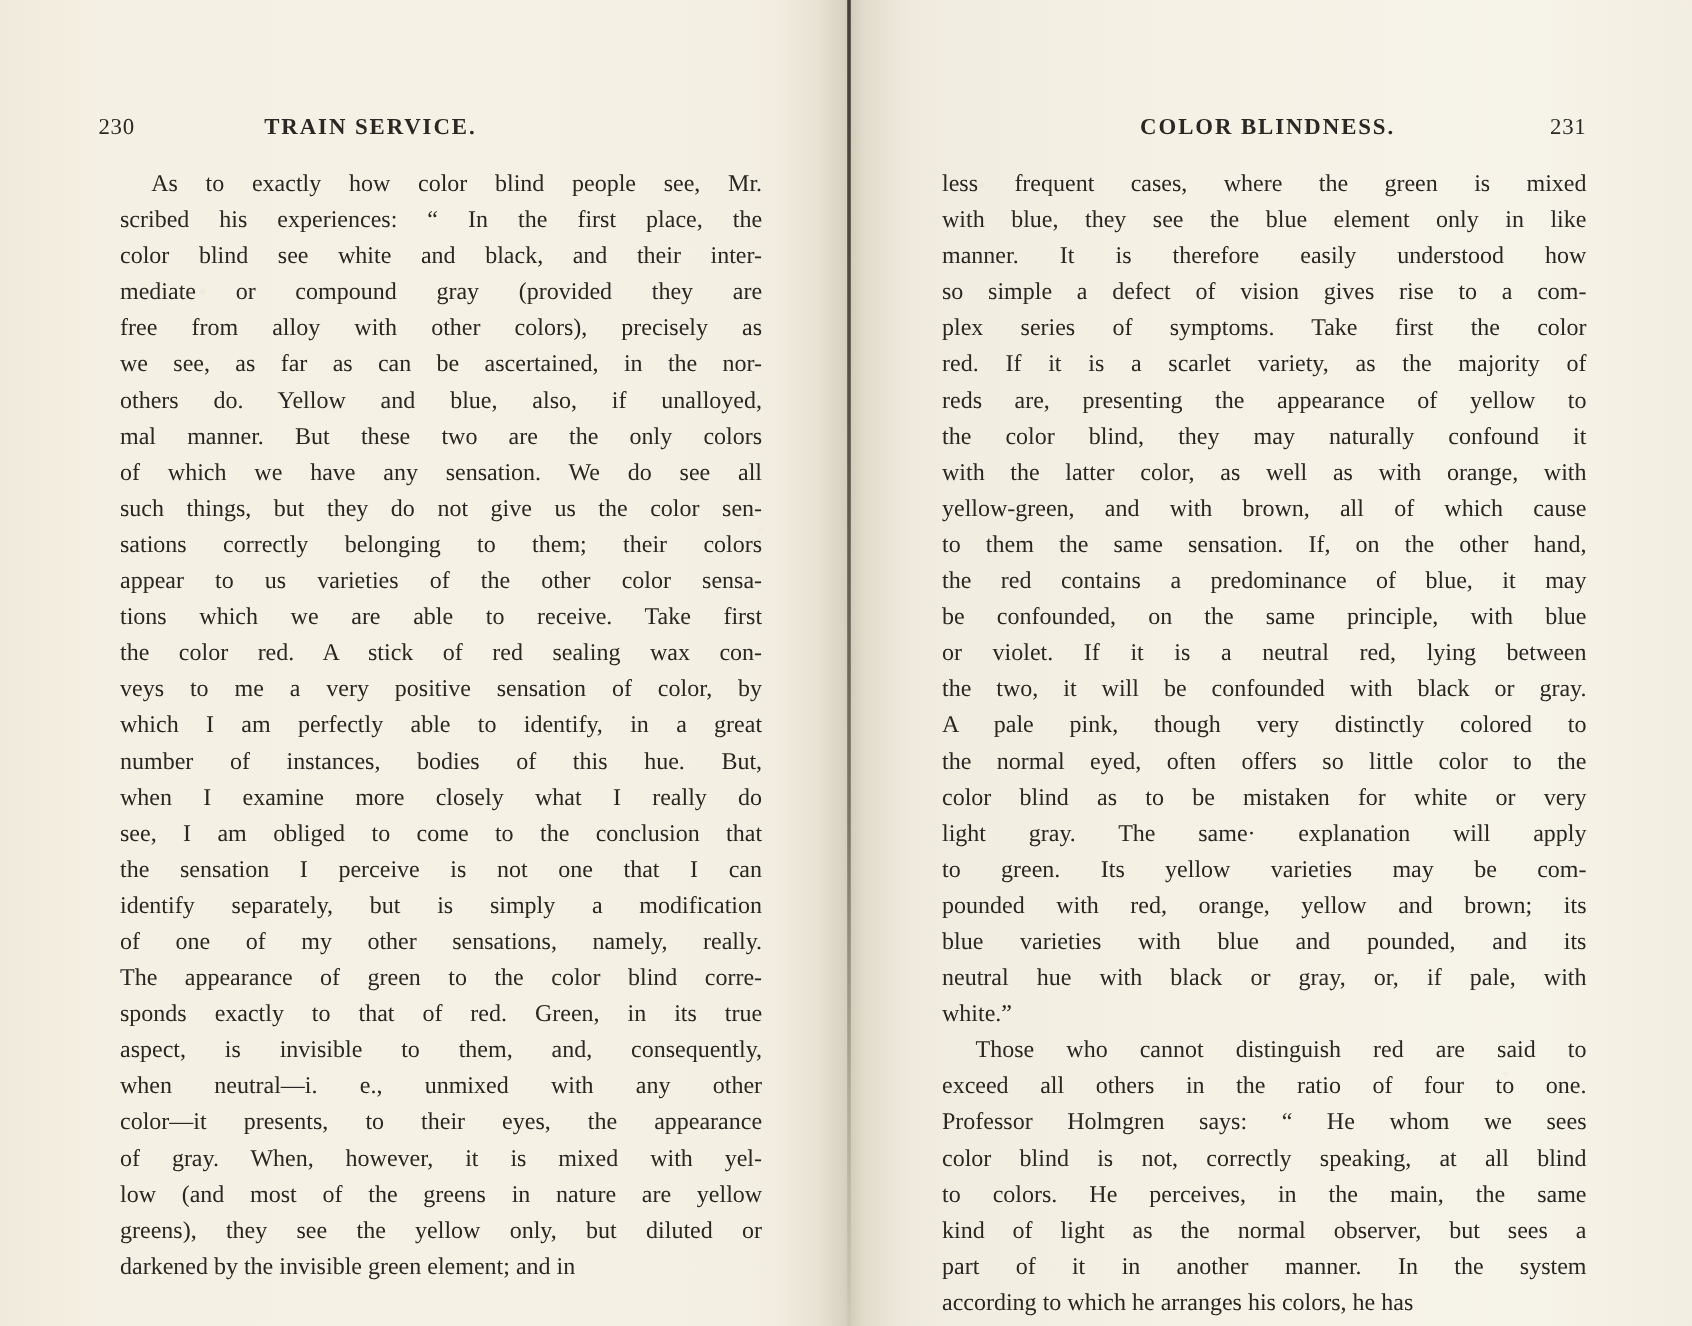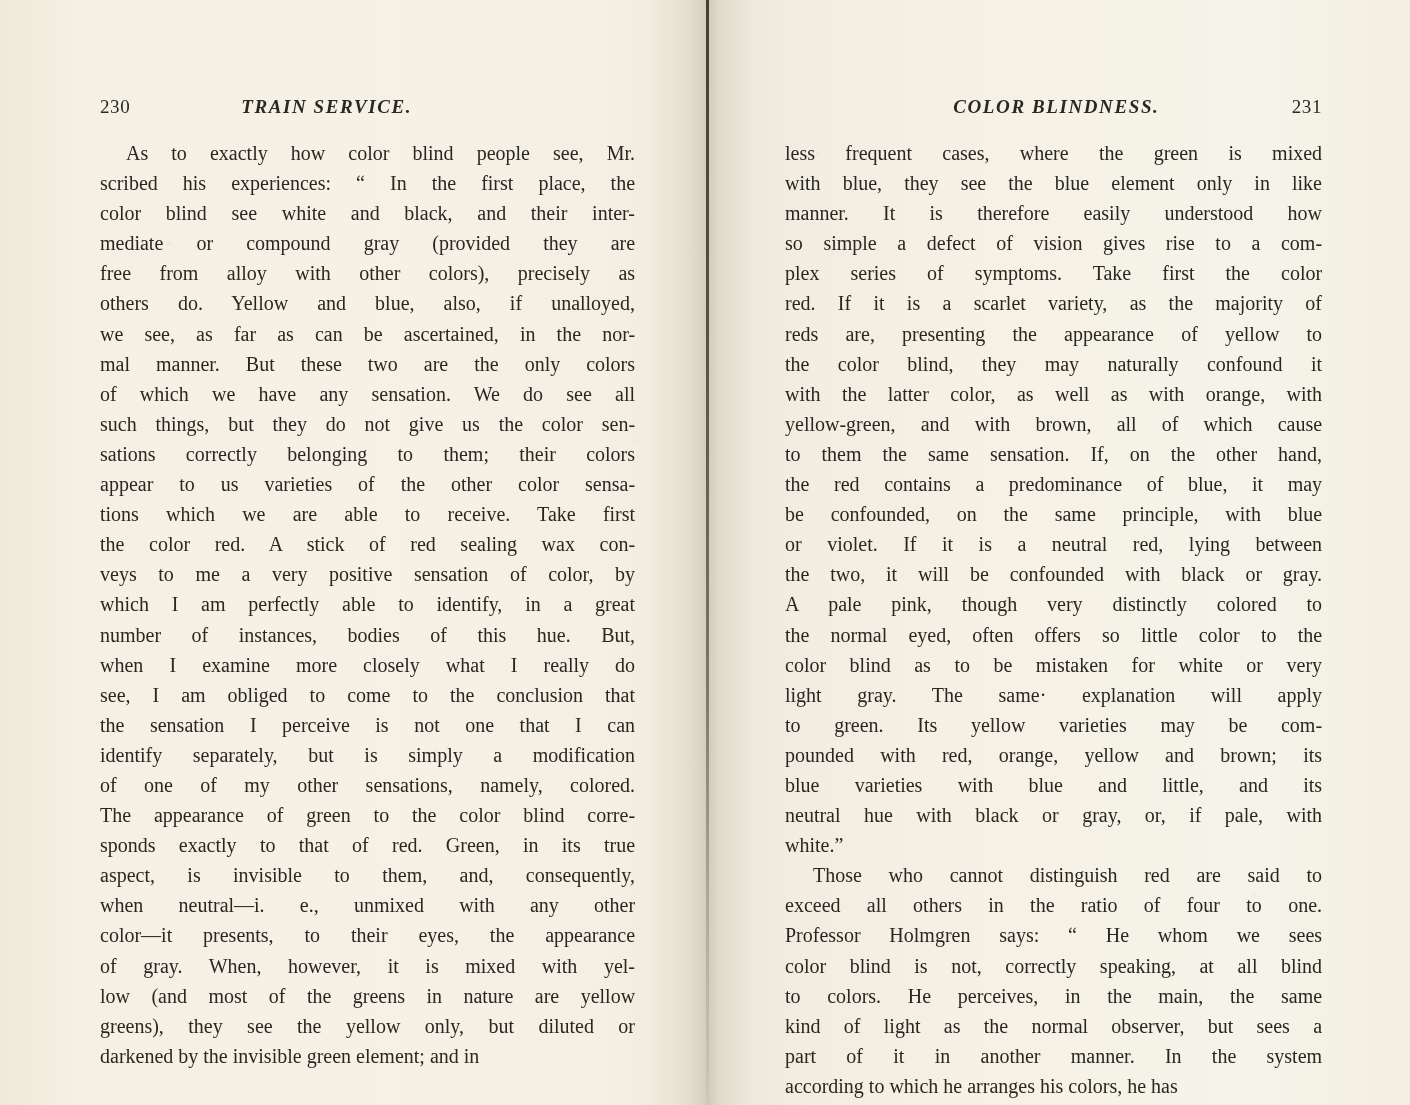--- a/index.html
+++ b/index.html
@@ -91,34 +91,33 @@
 
   .running-head {
     position: absolute;
     top: 96px;
     height: 26px;
     display: flex;
     align-items: baseline;
     font-size: 19.5px;
     letter-spacing: 0.2px;
   }
-  .page-left  .running-head { left: 100px; width: 535px; }
+  .page-left  .running-head { left: 82px; width: 535px; }
   .page-right .running-head { left: 78px;  width: 537px; }
 
   .folio {
     font-style: normal;
     font-weight: 400;
     font-size: 19px;
     letter-spacing: 0.6px;
     color: #2a2824;
   }
   .head-title {
     flex: 1 1 auto;
     text-align: center;
-    font-style: italic;
     font-weight: 700;
     font-size: 19px;
     letter-spacing: 1.6px;
     color: #2a2824;
   }
   .page-left .head-title  { padding-right: 112px; }
   .page-right .head-title { padding-left: 36px; }
 
   .column {
     position: absolute;
@@ -162,37 +161,37 @@
       <span class="head-title">TRAIN SERVICE.</span>
     </div>
 
     <div class="column">
       <p class="para" id="left-para">
           <span class="tline indent"><span>As</span> <span>to</span> <span>exactly</span> <span>how</span> <span>color</span> <span>blind</span> <span>people</span> <span>see,</span> <span>Mr.</span></span>
           <span class="tline"><span>scribed</span> <span>his</span> <span>experiences:</span>  <span>“</span> <span>In</span> <span>the</span> <span>first</span> <span>place,</span> <span>the</span></span>
           <span class="tline"><span>color</span> <span>blind</span> <span>see</span> <span>white</span> <span>and</span> <span>black,</span> <span>and</span> <span>their</span> <span>inter-</span></span>
           <span class="tline"><span>mediate</span> <span>or</span> <span>compound</span> <span>gray</span> <span>(provided</span> <span>they</span> <span>are</span></span>
           <span class="tline"><span>free</span> <span>from</span> <span>alloy</span> <span>with</span> <span>other</span> <span>colors),</span> <span>precisely</span> <span>as</span></span>
+          <span class="tline"><span>we</span> <span>see,</span> <span>as</span> <span>far</span> <span>as</span> <span>can</span> <span>be</span> <span>ascertained,</span> <span>in</span> <span>the</span> <span>nor-</span></span>
           <span class="tline"><span>others</span> <span>do.</span>  <span>Yellow</span> <span>and</span> <span>blue,</span> <span>also,</span> <span>if</span> <span>unalloyed,</span></span>
-          <span class="tline"><span>we</span> <span>see,</span> <span>as</span> <span>far</span> <span>as</span> <span>can</span> <span>be</span> <span>ascertained,</span> <span>in</span> <span>the</span> <span>nor-</span></span>
           <span class="tline"><span>mal</span> <span>manner.</span>  <span>But</span> <span>these</span> <span>two</span> <span>are</span> <span>the</span> <span>only</span> <span>colors</span></span>
           <span class="tline"><span>of</span> <span>which</span> <span>we</span> <span>have</span> <span>any</span> <span>sensation.</span>  <span>We</span> <span>do</span> <span>see</span> <span>all</span></span>
           <span class="tline"><span>such</span> <span>things,</span> <span>but</span> <span>they</span> <span>do</span> <span>not</span> <span>give</span> <span>us</span> <span>the</span> <span>color</span> <span>sen-</span></span>
           <span class="tline"><span>sations</span> <span>correctly</span> <span>belonging</span> <span>to</span> <span>them;</span> <span>their</span> <span>colors</span></span>
           <span class="tline"><span>appear</span> <span>to</span> <span>us</span> <span>varieties</span> <span>of</span> <span>the</span> <span>other</span> <span>color</span> <span>sensa-</span></span>
           <span class="tline"><span>tions</span> <span>which</span> <span>we</span> <span>are</span> <span>able</span> <span>to</span> <span>receive.</span>  <span>Take</span> <span>first</span></span>
           <span class="tline"><span>the</span> <span>color</span> <span>red.</span>  <span>A</span> <span>stick</span> <span>of</span> <span>red</span> <span>sealing</span> <span>wax</span> <span>con-</span></span>
           <span class="tline"><span>veys</span> <span>to</span> <span>me</span> <span>a</span> <span>very</span> <span>positive</span> <span>sensation</span> <span>of</span> <span>color,</span> <span>by</span></span>
           <span class="tline"><span>which</span> <span>I</span> <span>am</span> <span>perfectly</span> <span>able</span> <span>to</span> <span>identify,</span> <span>in</span> <span>a</span> <span>great</span></span>
           <span class="tline"><span>number</span> <span>of</span> <span>instances,</span> <span>bodies</span> <span>of</span> <span>this</span> <span>hue.</span>  <span>But,</span></span>
           <span class="tline"><span>when</span> <span>I</span> <span>examine</span> <span>more</span> <span>closely</span> <span>what</span> <span>I</span> <span>really</span> <span>do</span></span>
           <span class="tline"><span>see,</span> <span>I</span> <span>am</span> <span>obliged</span> <span>to</span> <span>come</span> <span>to</span> <span>the</span> <span>conclusion</span> <span>that</span></span>
           <span class="tline"><span>the</span> <span>sensation</span> <span>I</span> <span>perceive</span> <span>is</span> <span>not</span> <span>one</span> <span>that</span> <span>I</span> <span>can</span></span>
           <span class="tline"><span>identify</span> <span>separately,</span> <span>but</span> <span>is</span> <span>simply</span> <span>a</span> <span>modification</span></span>
-          <span class="tline"><span>of</span> <span>one</span> <span>of</span> <span>my</span> <span>other</span> <span>sensations,</span> <span>namely,</span> <span>colored.</span></span>
+          <span class="tline"><span>of</span> <span>one</span> <span>of</span> <span>my</span> <span>other</span> <span>sensations,</span> <span>namely,</span> <span>really.</span></span>
           <span class="tline"><span>The</span> <span>appearance</span> <span>of</span> <span>green</span> <span>to</span> <span>the</span> <span>color</span> <span>blind</span> <span>corre-</span></span>
           <span class="tline"><span>sponds</span> <span>exactly</span> <span>to</span> <span>that</span> <span>of</span> <span>red.</span>  <span>Green,</span> <span>in</span> <span>its</span> <span>true</span></span>
           <span class="tline"><span>aspect,</span> <span>is</span> <span>invisible</span> <span>to</span> <span>them,</span> <span>and,</span> <span>consequently,</span></span>
           <span class="tline"><span>when</span> <span>neutral—i.</span> <span>e.,</span> <span>unmixed</span> <span>with</span> <span>any</span> <span>other</span></span>
           <span class="tline"><span>color—it</span> <span>presents,</span> <span>to</span> <span>their</span> <span>eyes,</span> <span>the</span> <span>appearance</span></span>
           <span class="tline"><span>of</span> <span>gray.</span>  <span>When,</span> <span>however,</span> <span>it</span> <span>is</span> <span>mixed</span> <span>with</span> <span>yel-</span></span>
           <span class="tline"><span>low</span> <span>(and</span> <span>most</span> <span>of</span> <span>the</span> <span>greens</span> <span>in</span> <span>nature</span> <span>are</span> <span>yellow</span></span>
           <span class="tline"><span>greens),</span> <span>they</span> <span>see</span> <span>the</span> <span>yellow</span> <span>only,</span> <span>but</span> <span>diluted</span> <span>or</span></span>
           <span class="tline ragged"><span>darkened</span> <span>by</span> <span>the</span> <span>invisible</span> <span>green</span> <span>element;</span> <span>and</span> <span>in</span></span>
         </p>
@@ -222,21 +221,21 @@
           <span class="tline"><span>the</span> <span>red</span> <span>contains</span> <span>a</span> <span>predominance</span> <span>of</span> <span>blue,</span> <span>it</span> <span>may</span></span>
           <span class="tline"><span>be</span> <span>confounded,</span> <span>on</span> <span>the</span> <span>same</span> <span>principle,</span> <span>with</span> <span>blue</span></span>
           <span class="tline"><span>or</span> <span>violet.</span>  <span>If</span> <span>it</span> <span>is</span> <span>a</span> <span>neutral</span> <span>red,</span> <span>lying</span> <span>between</span></span>
           <span class="tline"><span>the</span> <span>two,</span> <span>it</span> <span>will</span> <span>be</span> <span>confounded</span> <span>with</span> <span>black</span> <span>or</span> <span>gray.</span></span>
           <span class="tline"><span>A</span> <span>pale</span> <span>pink,</span> <span>though</span> <span>very</span> <span>distinctly</span> <span>colored</span> <span>to</span></span>
           <span class="tline"><span>the</span> <span>normal</span> <span>eyed,</span> <span>often</span> <span>offers</span> <span>so</span> <span>little</span> <span>color</span> <span>to</span> <span>the</span></span>
           <span class="tline"><span>color</span> <span>blind</span> <span>as</span> <span>to</span> <span>be</span> <span>mistaken</span> <span>for</span> <span>white</span> <span>or</span> <span>very</span></span>
           <span class="tline"><span>light</span> <span>gray.</span>  <span>The</span> <span>same·</span> <span>explanation</span> <span>will</span> <span>apply</span></span>
           <span class="tline"><span>to</span> <span>green.</span>  <span>Its</span> <span>yellow</span> <span>varieties</span> <span>may</span> <span>be</span> <span>com-</span></span>
           <span class="tline"><span>pounded</span> <span>with</span> <span>red,</span> <span>orange,</span> <span>yellow</span> <span>and</span> <span>brown;</span> <span>its</span></span>
-          <span class="tline"><span>blue</span> <span>varieties</span> <span>with</span> <span>blue</span> <span>and</span> <span>little,</span> <span>and</span> <span>its</span></span>
+          <span class="tline"><span>blue</span> <span>varieties</span> <span>with</span> <span>blue</span> <span>and</span> <span>pounded,</span> <span>and</span> <span>its</span></span>
           <span class="tline"><span>neutral</span> <span>hue</span> <span>with</span> <span>black</span> <span>or</span> <span>gray,</span> <span>or,</span> <span>if</span> <span>pale,</span> <span>with</span></span>
           <span class="tline ragged"><span>white.”</span></span>
         </p>
       <p class="para" id="right-para-2">
           <span class="tline indent"><span>Those</span> <span>who</span> <span>cannot</span> <span>distinguish</span> <span>red</span> <span>are</span> <span>said</span> <span>to</span></span>
           <span class="tline"><span>exceed</span> <span>all</span> <span>others</span> <span>in</span> <span>the</span> <span>ratio</span> <span>of</span> <span>four</span> <span>to</span> <span>one.</span></span>
           <span class="tline"><span>Professor</span> <span>Holmgren</span> <span>says:</span> <span>“</span> <span>He</span> <span>whom</span> <span>we</span> <span>sees</span></span>
           <span class="tline"><span>color</span> <span>blind</span> <span>is</span> <span>not,</span> <span>correctly</span> <span>speaking,</span> <span>at</span> <span>all</span> <span>blind</span></span>
           <span class="tline"><span>to</span> <span>colors.</span>  <span>He</span> <span>perceives,</span> <span>in</span> <span>the</span> <span>main,</span> <span>the</span> <span>same</span></span>
           <span class="tline"><span>kind</span> <span>of</span> <span>light</span> <span>as</span> <span>the</span> <span>normal</span> <span>observer,</span> <span>but</span> <span>sees</span> <span>a</span></span>

